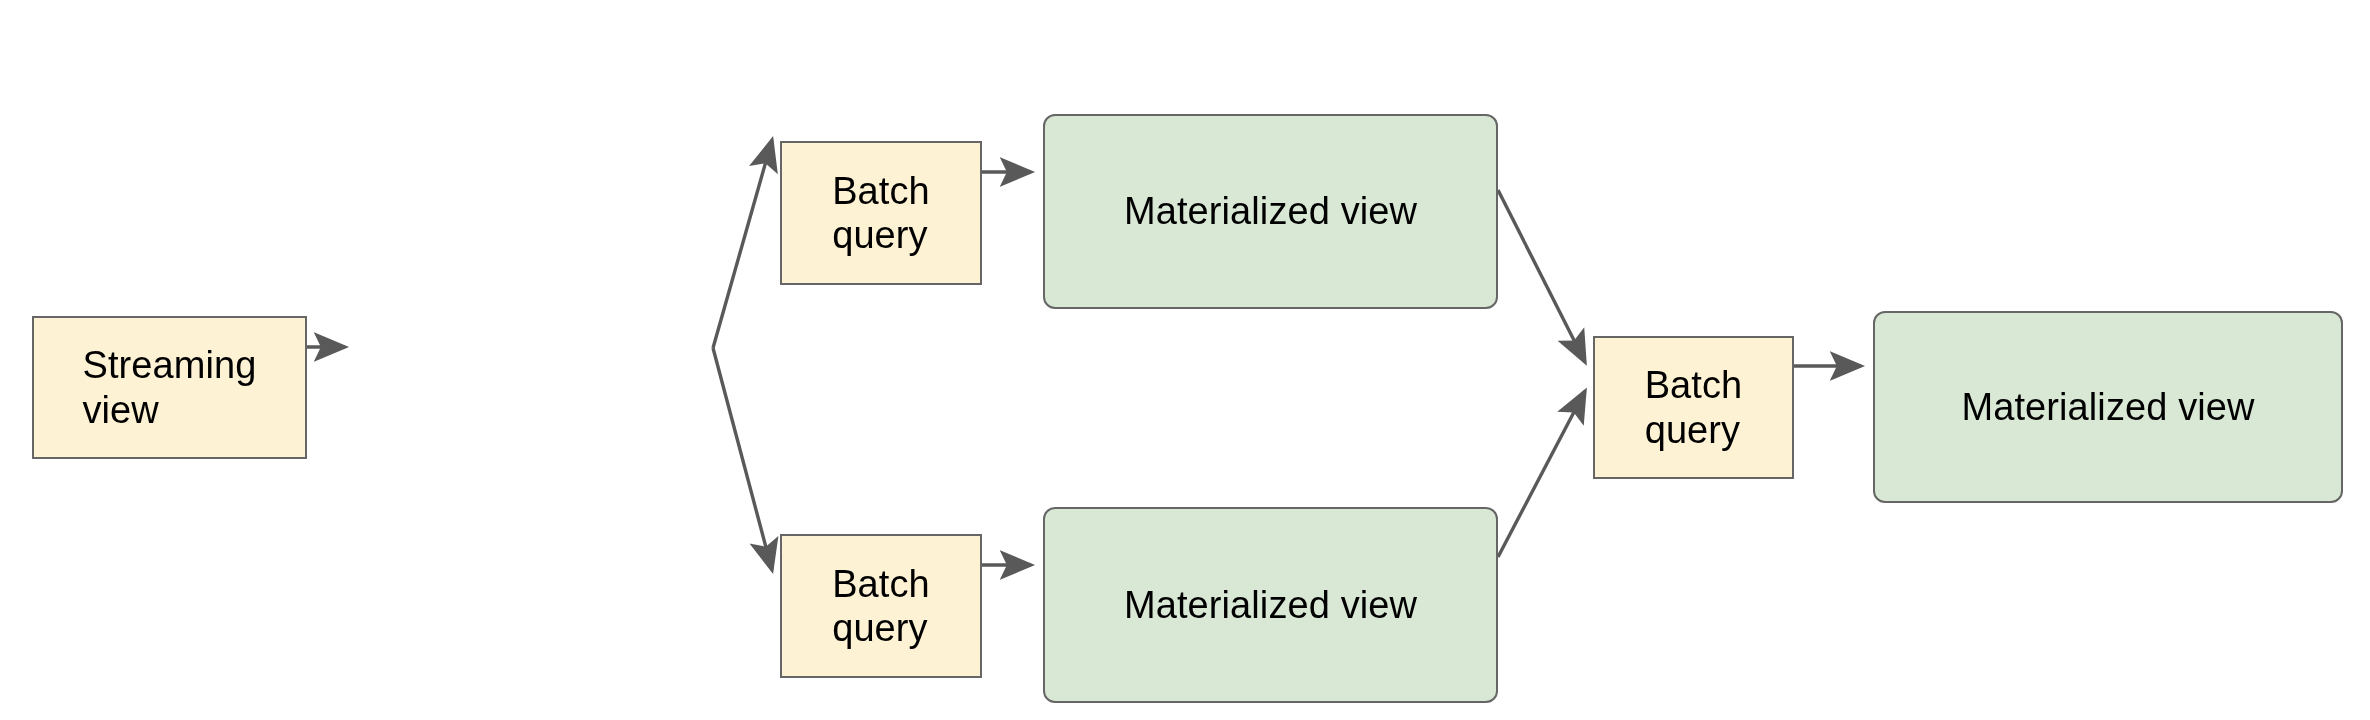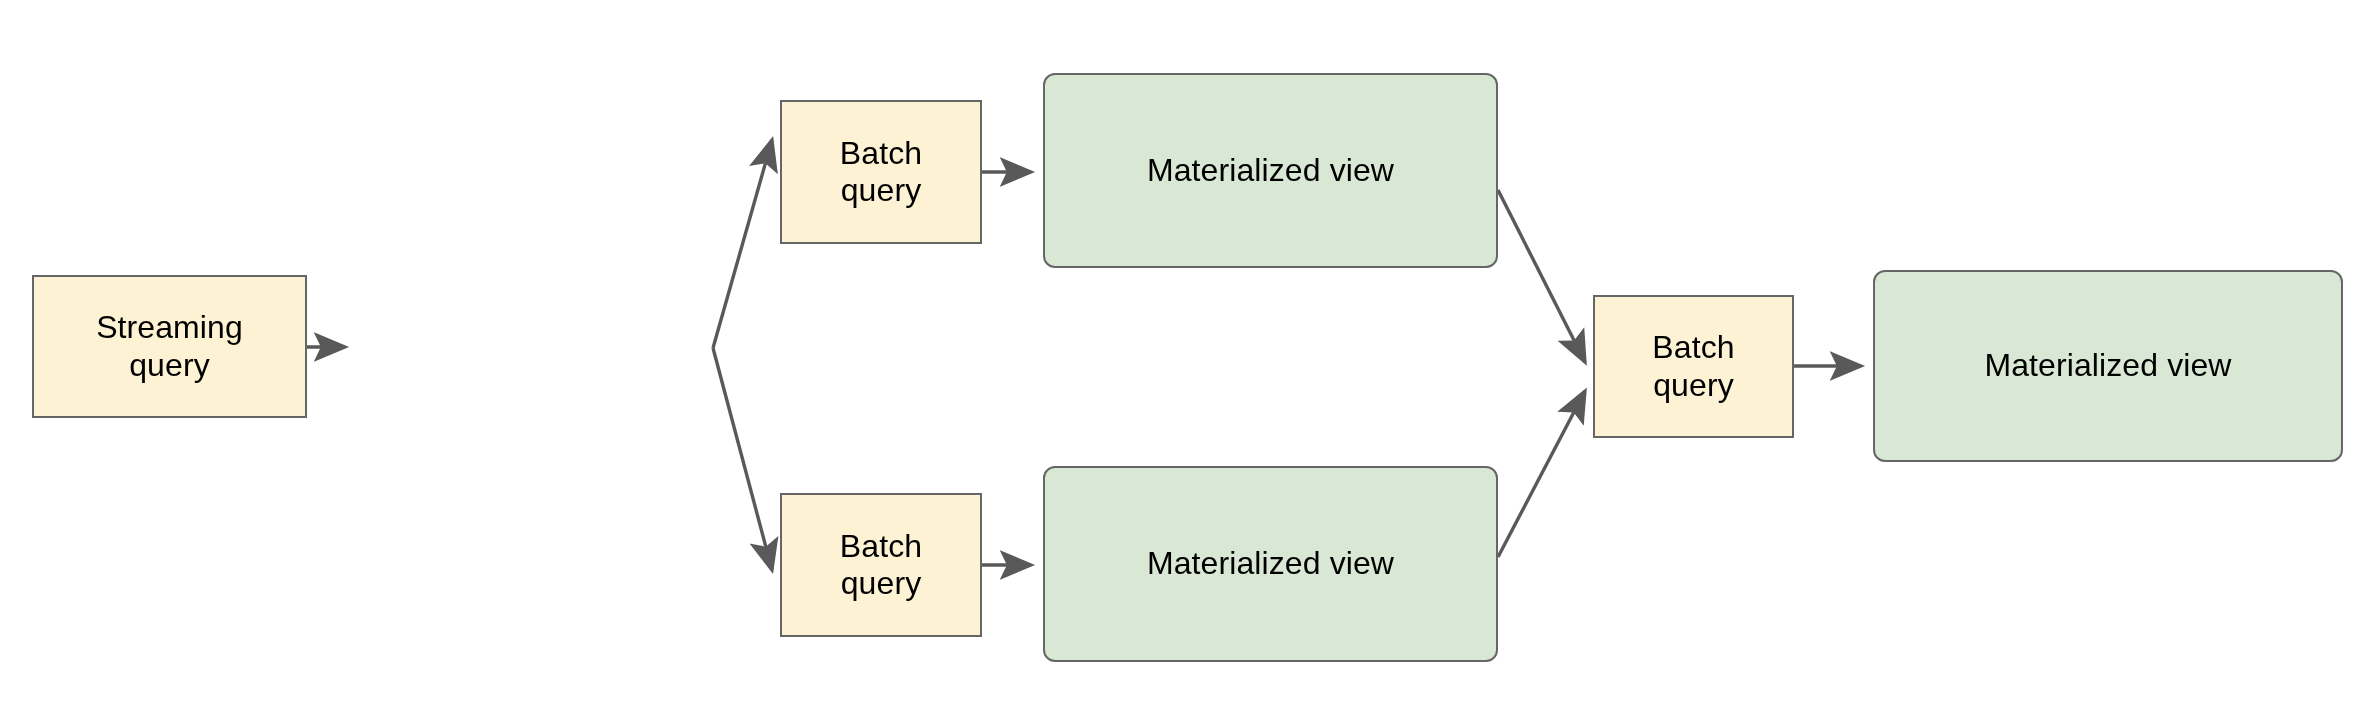--- a/index.html
+++ b/index.html
@@ -25,29 +25,29 @@
     width: 2370px;
     height: 720px;
     pointer-events: none;
   }
   .node {
     position: absolute;
     box-sizing: border-box;
     display: flex;
     align-items: center;
     justify-content: center;
-    text-align: center;
     color: #000000;
     font-family: "Liberation Sans", sans-serif;
-    font-size: 32px;
+    font-size: 38px;
     line-height: 1.16;
     letter-spacing: 0.1px;
     white-space: pre-line;
     border: 2px solid #666666;
     z-index: 2;
+    margin-top: 41px;
   }
   .node.process {
     background: #fdf2d4;
     border-radius: 0;
   }
   .node.store {
     background: #d8e8d4;
     border-radius: 12px;
   }
   .node-label {
@@ -79,21 +79,21 @@
 
     <path fill="none" stroke="#595959" stroke-width="3.4" marker-end="url(#arrowhead)" d="M 1498 190 L 1585 362"></path>
 
     <path fill="none" stroke="#595959" stroke-width="3.4" marker-end="url(#arrowhead)" d="M 1498 557 L 1585 391"></path>
 
     <path fill="none" stroke="#595959" stroke-width="3.4" marker-end="url(#arrowhead)" d="M 1794 366 L 1861 366"></path>
   </svg>
 
   <div class="node process" style="left: 32px; top: 275px; width: 275px; height: 143px; background: rgb(253, 242, 212); border-color: rgb(102, 102, 102); color: rgb(0, 0, 0);">
     <span class="node-label">Streaming
-query</span>
+view</span>
   </div>
 
 
   <div class="node process" style="left: 780px; top: 100px; width: 202px; height: 144px; background: rgb(253, 242, 212); border-color: rgb(102, 102, 102); color: rgb(0, 0, 0);">
     <span class="node-label">Batch
 query</span>
   </div>
 
   <div class="node store" style="left: 1043px; top: 73px; width: 455px; height: 195px; background: rgb(216, 232, 212); border-color: rgb(102, 102, 102); color: rgb(0, 0, 0);">
     <span class="node-label">Materialized view</span>

